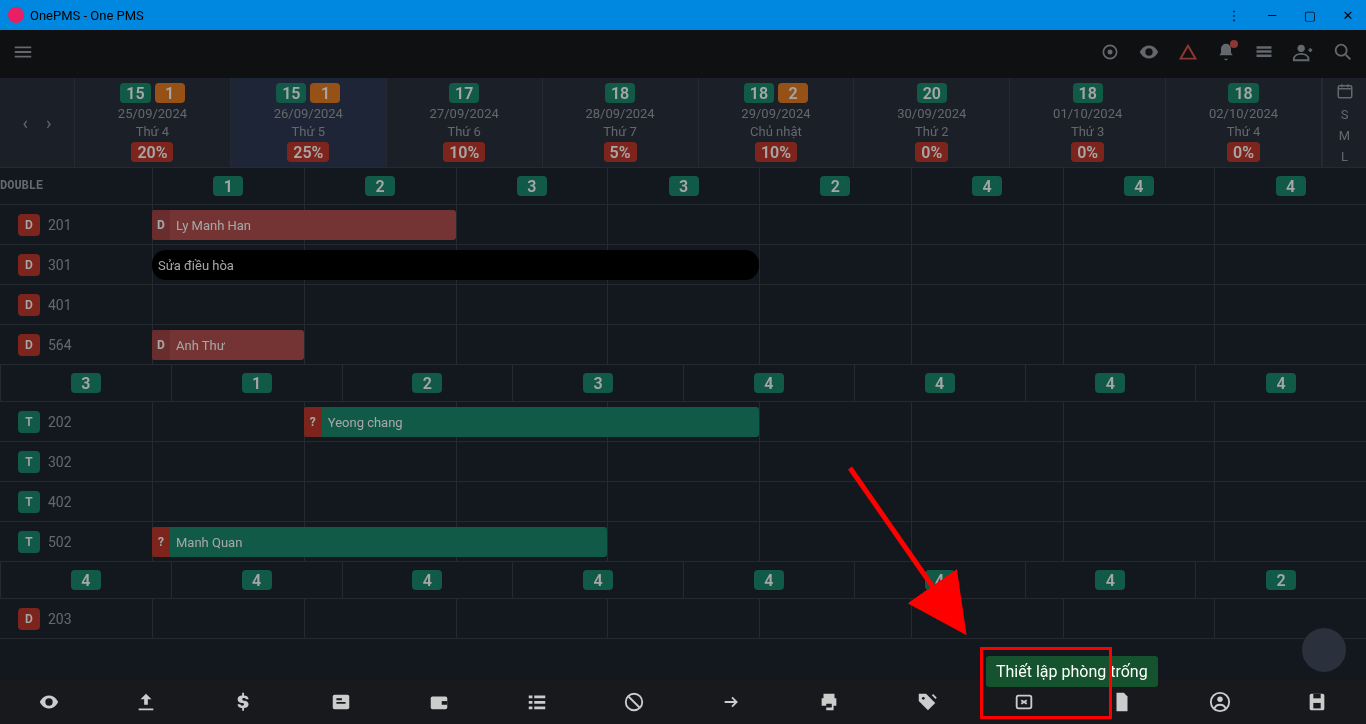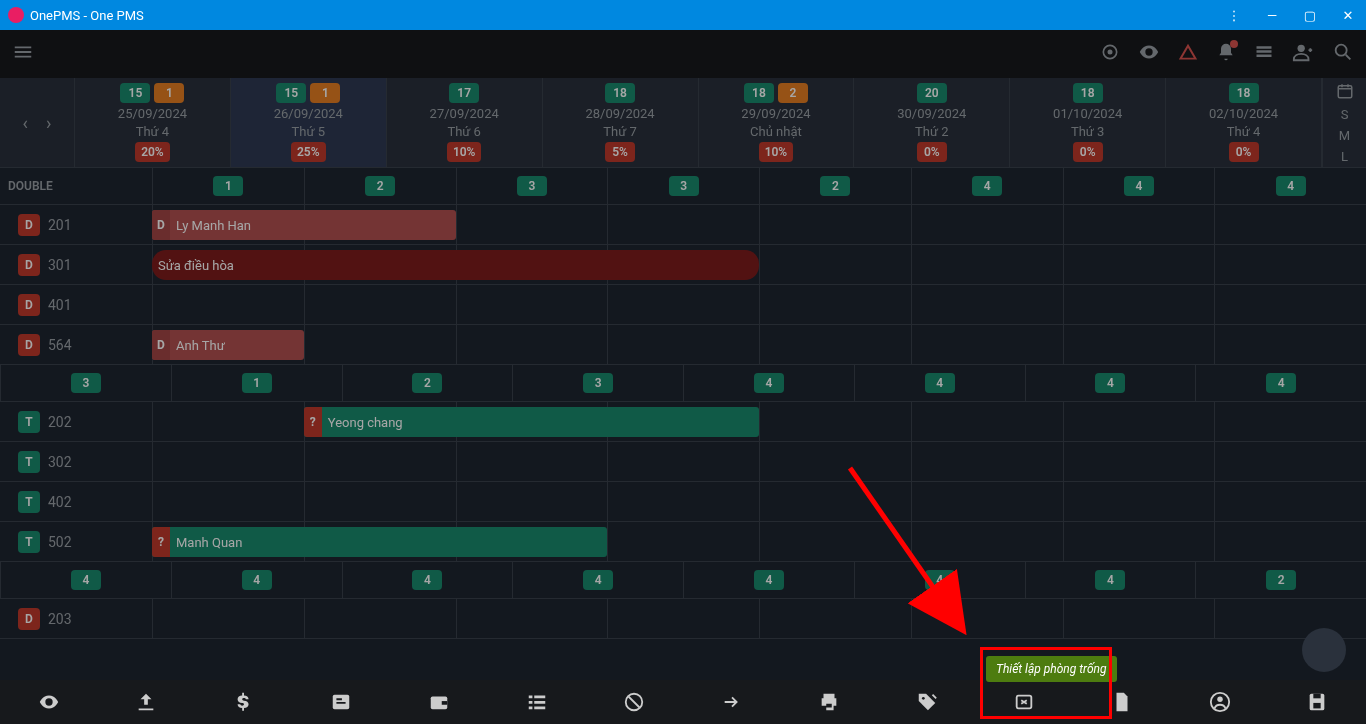--- a/index.html
+++ b/index.html
@@ -1,70 +1,70 @@
 <!DOCTYPE html>
 <html><head>
 <meta charset="utf-8">
 <style>
 * { margin: 0; padding: 0; box-sizing: border-box; font-family: -apple-system, BlinkMacSystemFont, "Segoe UI", Roboto, sans-serif; }
 body { background: #1e2530; color: #9aa0a6; width: 1366px; height: 724px; overflow: hidden; position: relative; }
 
-.titlebar { background: #0088e0; height: 30px; display: flex; align-items: center; padding: 0 8px; color: #ffffff; font-size: 13px; }
+.titlebar { background: #0088e0; height: 30px; display: flex; align-items: center; padding: 0 8px; color: #000000; font-size: 13px; }
 .titlebar-logo { width: 16px; height: 16px; background: #e91e63; border-radius: 50%; margin-right: 6px; }
 .titlebar-title { flex: 1; }
 .titlebar-controls { display: flex; gap: 18px; align-items: center; }
 .titlebar-btn { width: 20px; height: 20px; display: flex; align-items: center; justify-content: center; cursor: pointer; }
 
 .appbar { background: #17191c; height: 48px; display: flex; align-items: center; padding: 0 12px; }
 .appbar svg { fill: #9aa0a6; }
 .appbar-right { margin-left: auto; display: flex; gap: 18px; align-items: center; }
 .appbar-icon { cursor: pointer; position: relative; }
 .alert-icon svg { fill: #d9534f; }
 .notif-dot { position: absolute; top: -2px; right: -2px; width: 8px; height: 8px; background: #d9534f; border-radius: 50%; }
 
 .date-row { display: flex; height: 90px; background: #2a313c; border-bottom: 1px solid #3a414c; }
 .date-nav { width: 75px; display: flex; align-items: center; justify-content: center; gap: 18px; border-right: 1px solid #3a414c; }
 .date-nav span { cursor: pointer; font-size: 18px; }
 .date-cell { flex: 1; display: flex; flex-direction: column; align-items: center; justify-content: center; gap: 3px; border-right: 1px solid #3a414c; font-size: 13px; }
 .date-cell.active { background: #2e3a53; }
 .date-badges { display: flex; gap: 4px; }
-.badge { display: inline-flex; align-items: center; justify-content: center; min-width: 30px; height: 20px; border-radius: 4px; font-size: 12px; font-weight: 600; color: #fff; padding: 0 6px; }
+.badge { display: inline-flex; align-items: center; justify-content: center; min-width: 30px; height: 20px; border-radius: 4px; font-size: 16px; font-weight: 600; color: #fff; padding: 0 6px; }
 .badge-green { background: #1a8a6d; }
 .badge-orange { background: #e67e22; }
 .badge-red { background: #c0392b; }
 .date-sidecol { width: 44px; display: flex; flex-direction: column; border-left: 1px solid #3a414c; }
 .side-item { flex: 1; display: flex; align-items: center; justify-content: center; cursor: pointer; font-size: 13px; }
 
 .grid { height: 506px; overflow: hidden; }
 .section-header { display: flex; height: 37px; border-bottom: 1px solid #3a414c; }
-.section-label { width: 152px; display: flex; align-items: center; padding-left: 8px; font-size: 12px; font-weight: 600; }
+.section-label { width: 152px; display: flex; align-items: center; font-size: 12px; font-weight: 600; font-family: Liberation Mono, monospace; }
 .section-cells { flex: 1; display: flex; }
 .section-col { flex: 1; display: flex; align-items: center; justify-content: center; border-left: 1px solid #3a414c; }
 
 .room-row { display: flex; height: 40px; border-bottom: 1px solid #3a414c; position: relative; }
 .room-label { width: 152px; display: flex; align-items: center; gap: 8px; padding-left: 18px; }
 .room-tag { width: 22px; height: 22px; border-radius: 4px; display: flex; align-items: center; justify-content: center; font-size: 12px; font-weight: 600; color: #fff; }
 .tag-d { background: #c0392b; }
 .tag-t { background: #1a8a6d; }
 .room-number { font-size: 14px; }
 .room-cells { flex: 1; display: flex; position: relative; }
 .room-col { flex: 1; border-left: 1px solid #3a414c; }
 
 .booking { position: absolute; height: 30px; top: 5px; display: flex; align-items: center; border-radius: 3px; font-size: 13px; color: #fff; overflow: hidden; }
 .booking-status { width: 18px; height: 100%; display: flex; align-items: center; justify-content: center; font-weight: 700; font-size: 12px; }
 .booking-name { padding: 0 6px; }
 .bk-red { background: #b35050; }
 .bk-red .booking-status { background: #a34545; }
-.bk-black { background: #7f1d1d; border-radius: 14px; }
+.bk-black { background: #000000; border-radius: 14px; }
 .bk-teal { background: #1a8a6d; }
 .bk-teal .booking-status { background: #c0392b; }
 
 .dim-overlay { position: absolute; top: 30px; left: 0; right: 0; bottom: 44px; background: rgba(0,0,0,0.35); pointer-events: none; }
 
-.tooltip { position: absolute; background: #4d7c0f; color: #fff; font-size: 12px; padding: 6px 10px; border-radius: 3px; z-index: 50; font-style: italic; }
+.tooltip { position: absolute; background: #14532d; color: #fff; font-size: 16px; padding: 6px 10px; border-radius: 3px; z-index: 50; }
 
 .highlight-box { position: absolute; border: 3px solid #ff0000; z-index: 60; pointer-events: none; }
 
 .arrow-annotation { position: absolute; z-index: 55; pointer-events: none; }
 
 .bottombar { position: absolute; bottom: 0; left: 0; right: 0; height: 44px; background: #17191c; display: flex; align-items: center; justify-content: space-around; }
 .bottombar-btn { cursor: pointer; display: flex; align-items: center; justify-content: center; width: 40px; height: 40px; }
 .bottombar-btn svg { fill: #ccc; }
 
 .fab { position: absolute; right: 20px; bottom: 52px; width: 44px; height: 44px; border-radius: 50%; background: #2a313c; }

